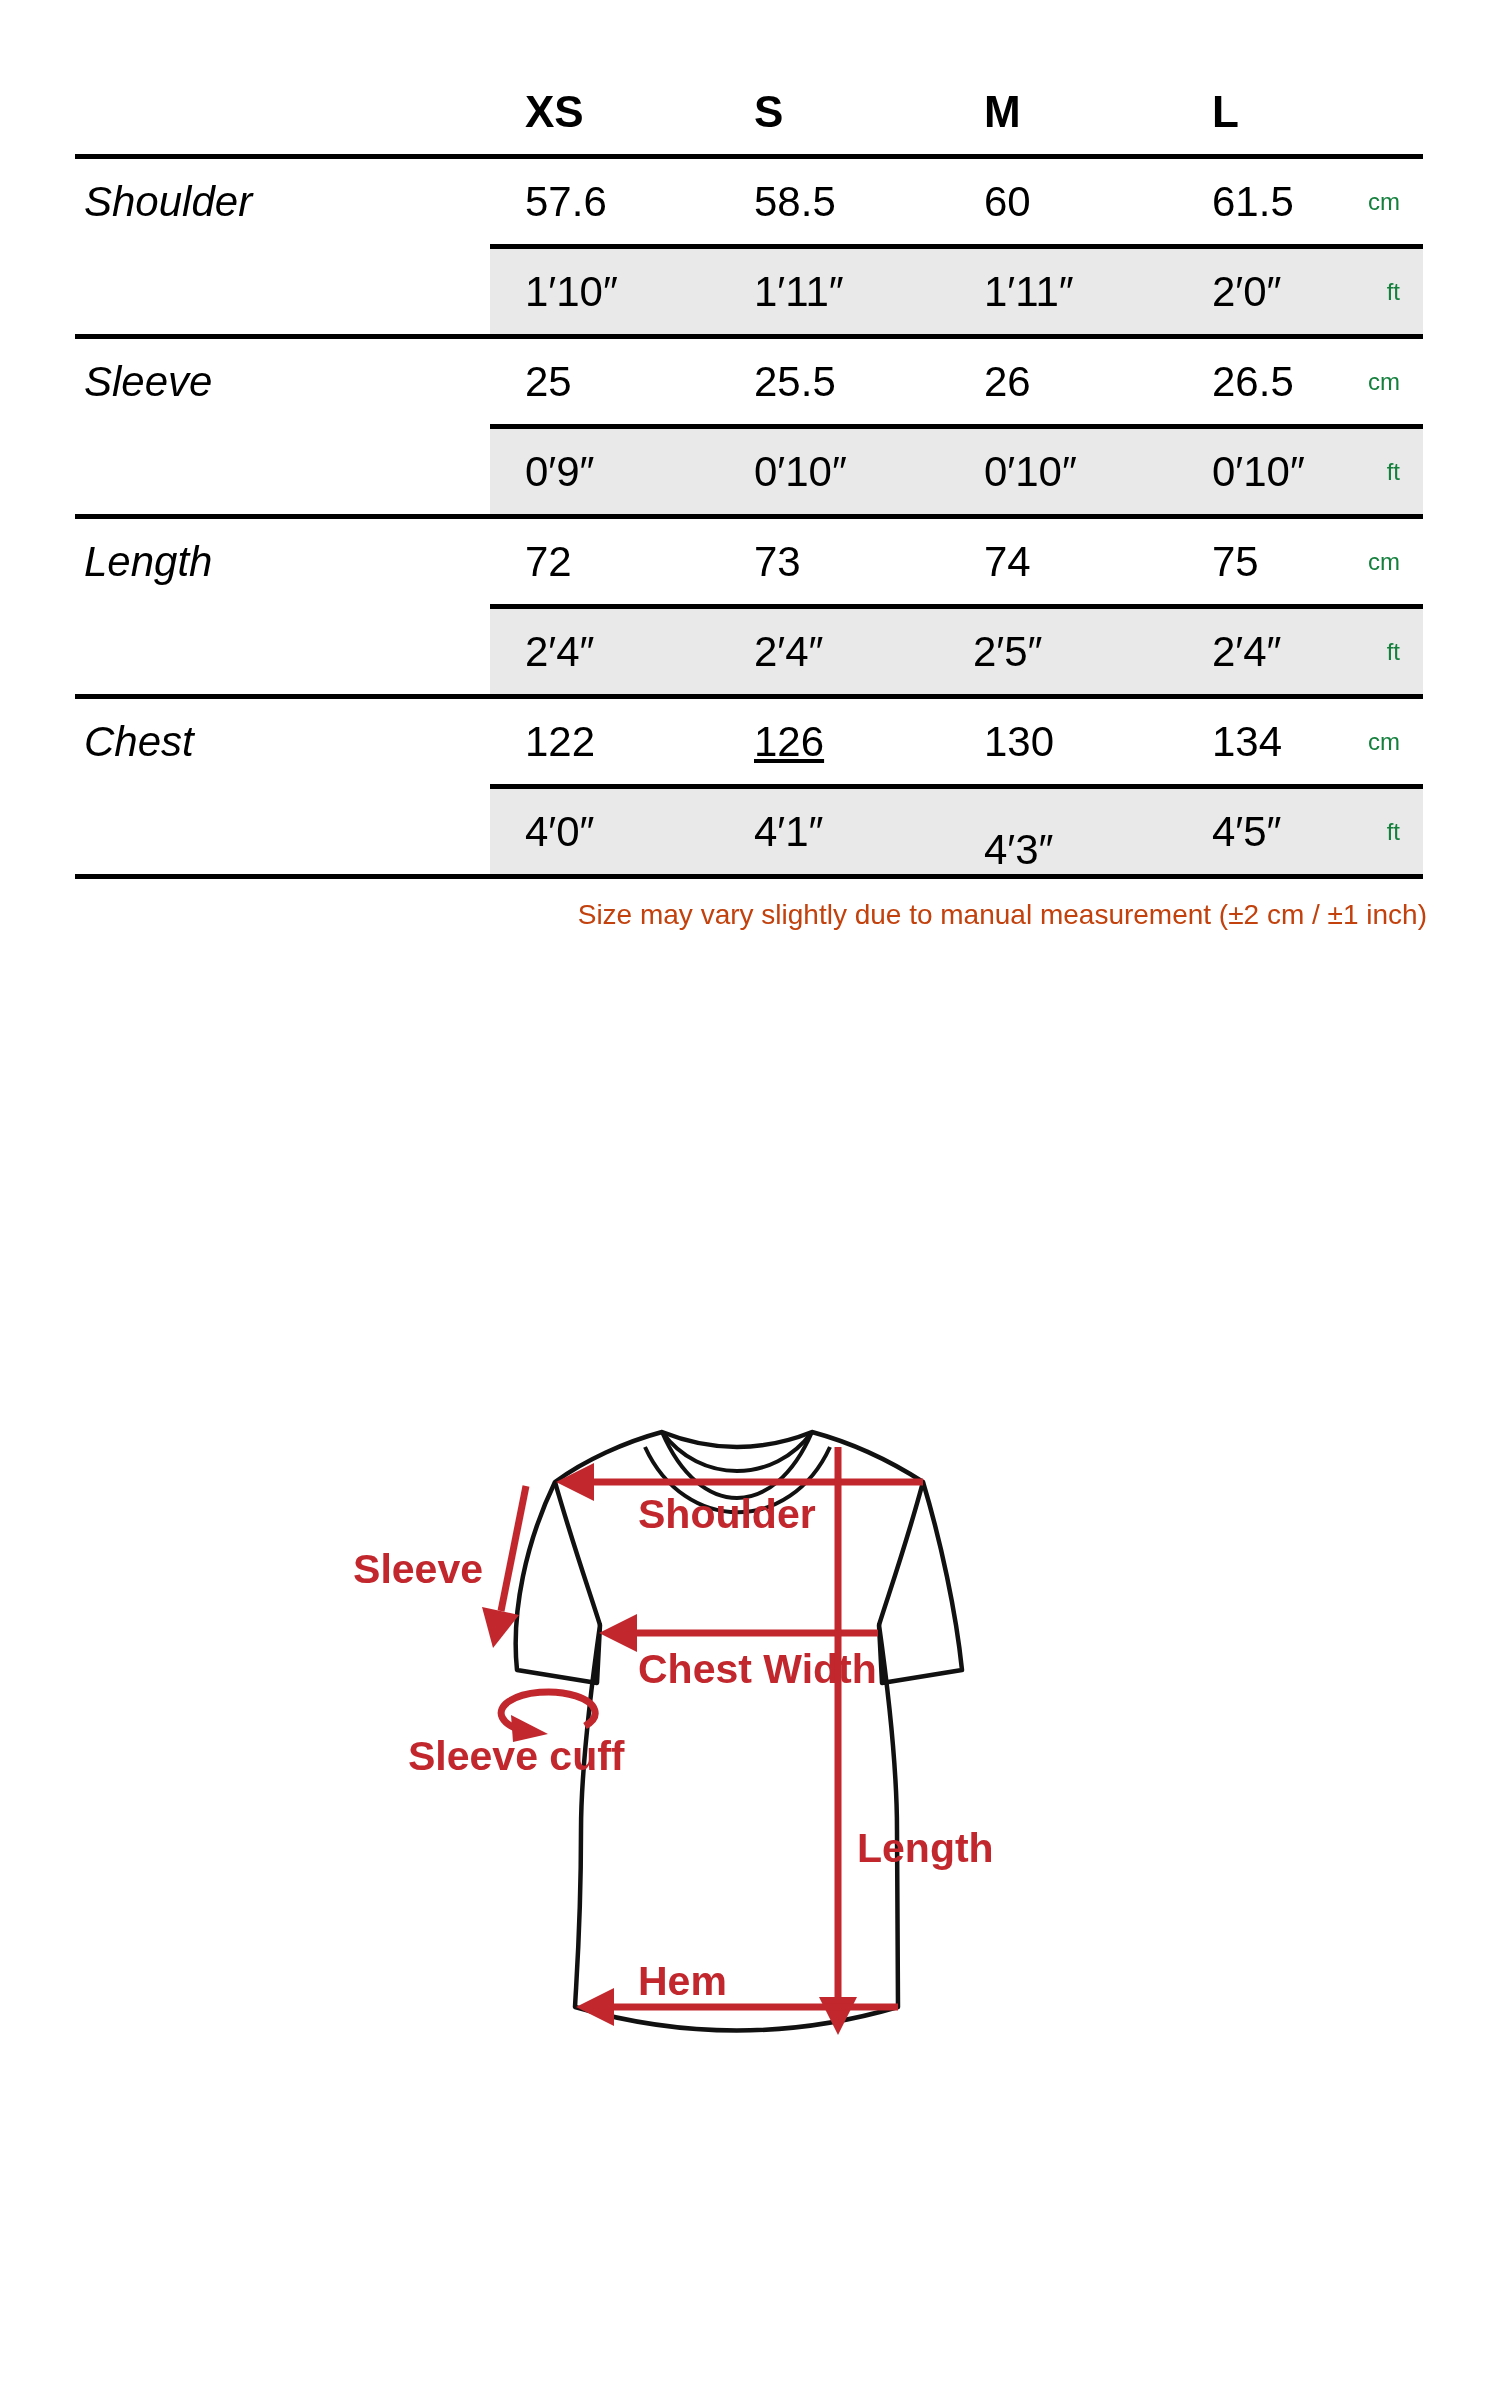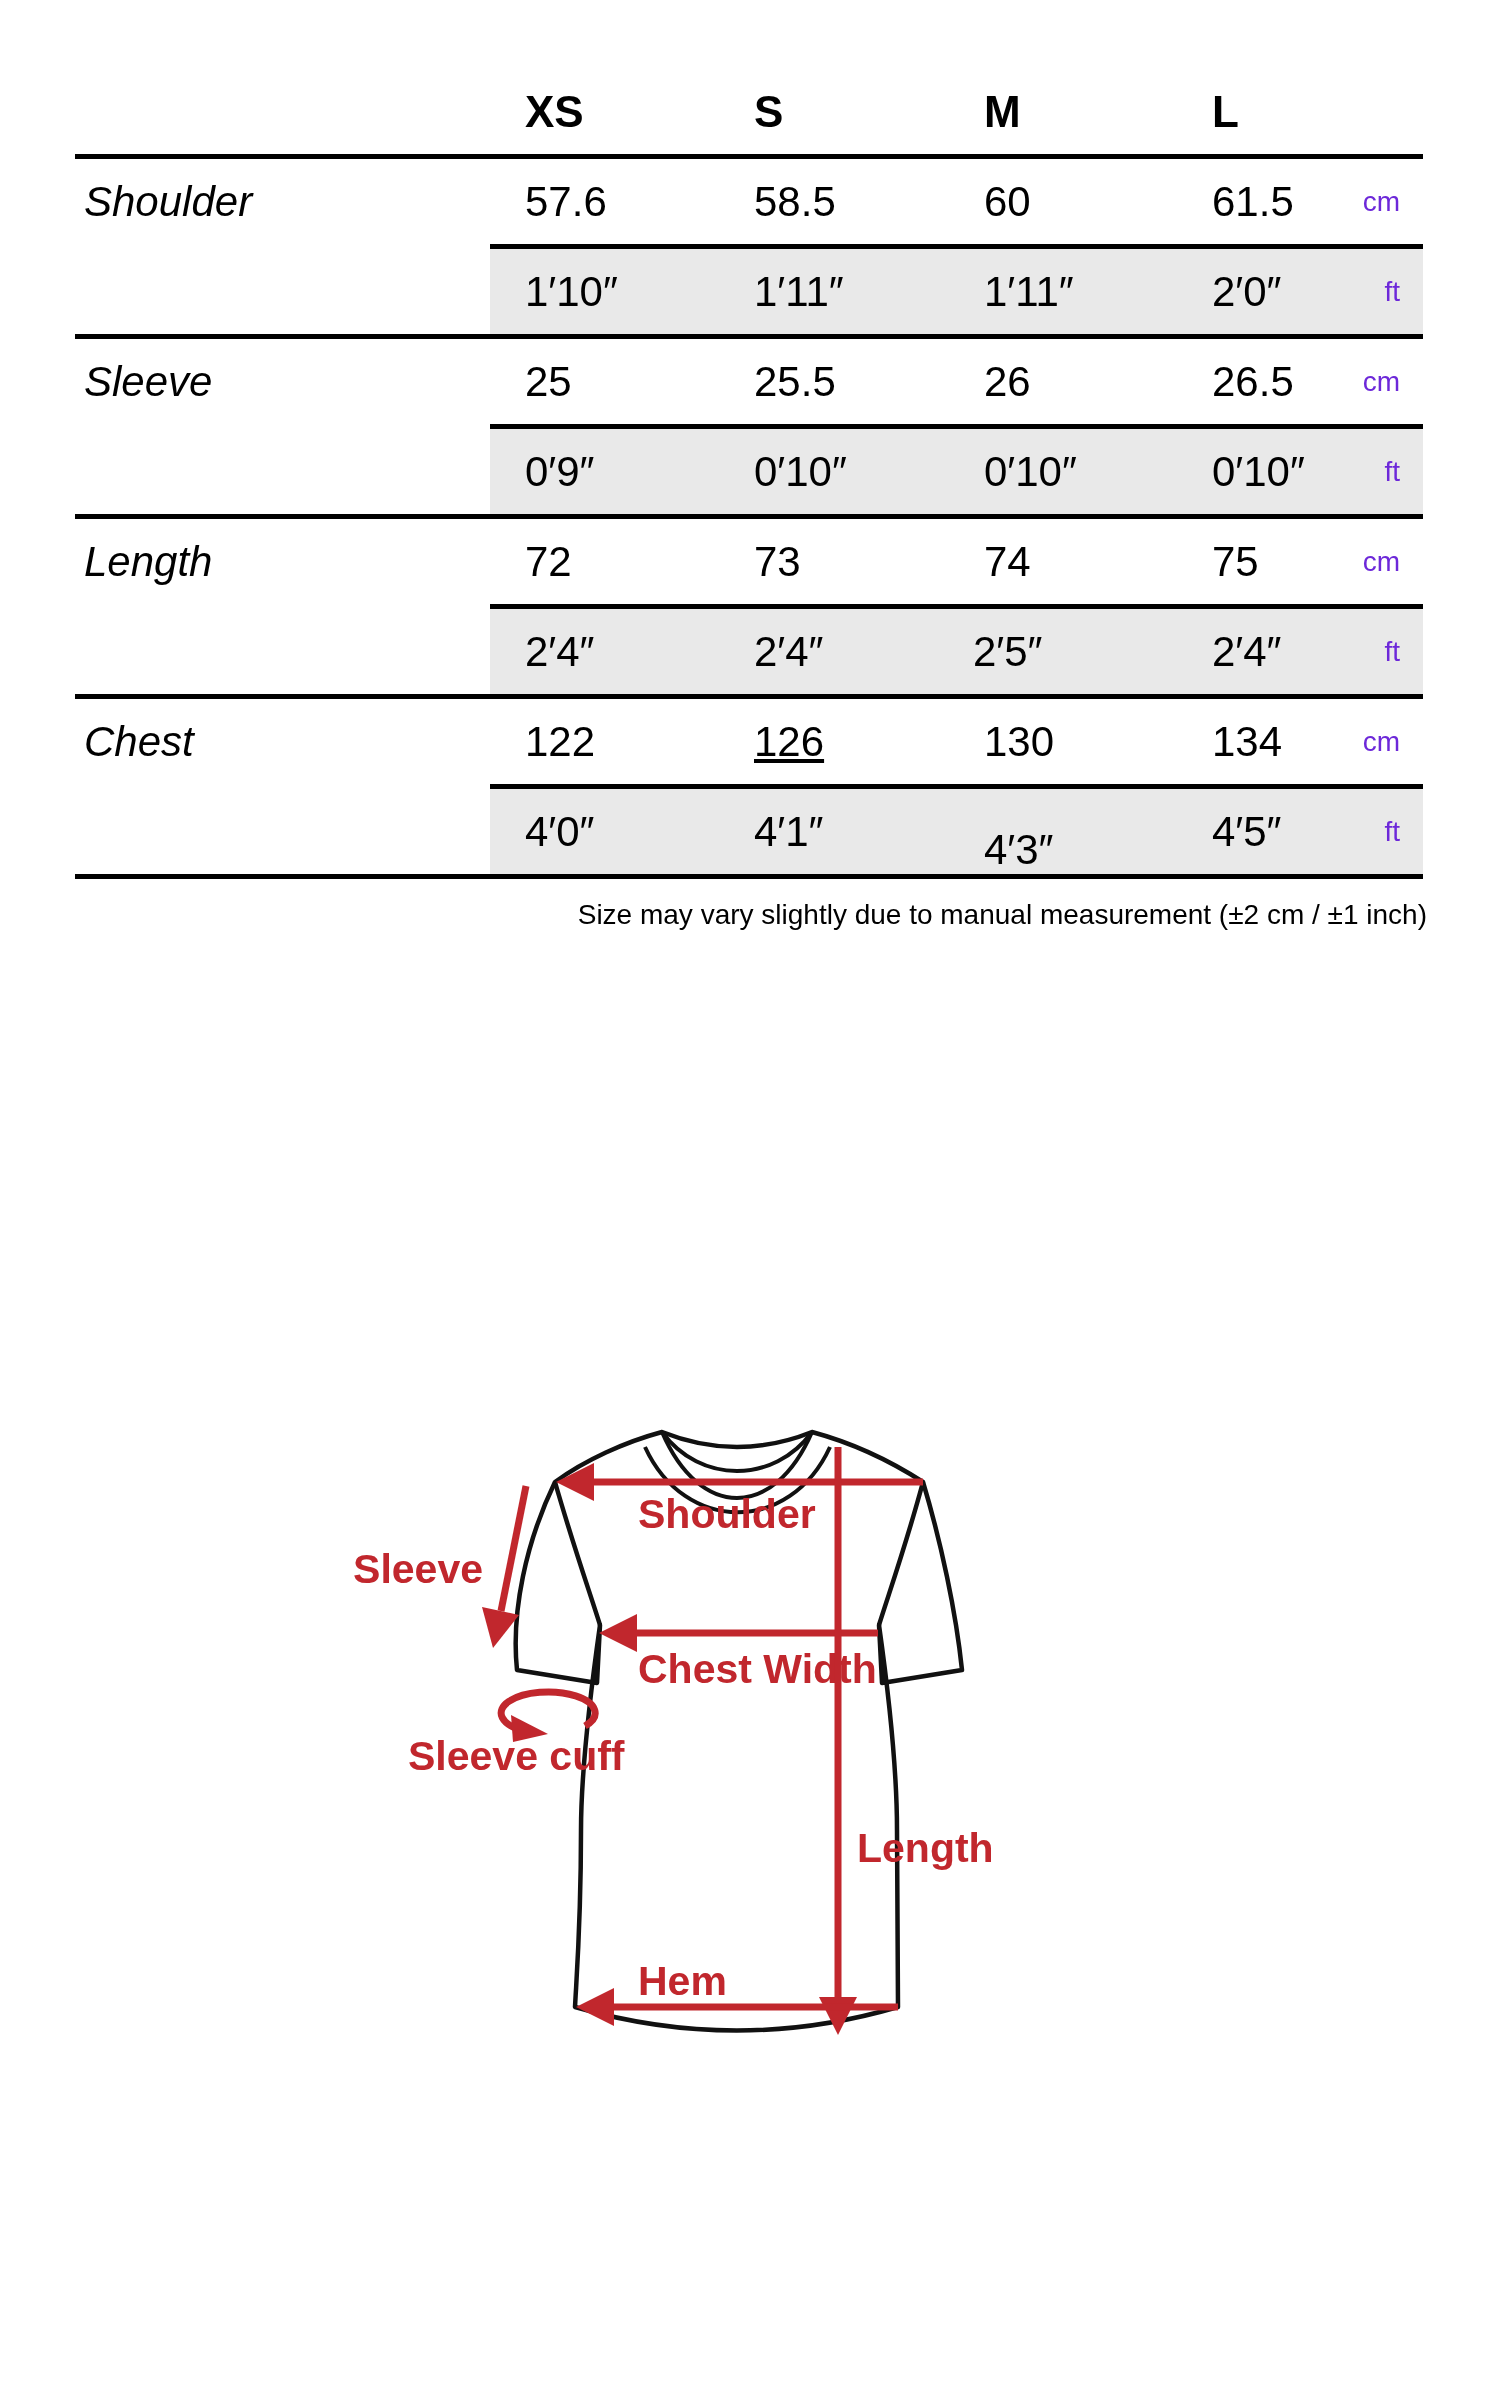--- a/index.html
+++ b/index.html
@@ -6,29 +6,29 @@
   body {
     width:1500px; height:2400px;
     background:#ffffff;
     font-family:"Liberation Sans", sans-serif;
     position:relative;
     overflow:hidden;
   }
   .cell { position:absolute; font-size:42px; color:#000; white-space:nowrap; }
   .hdr  { font-weight:bold; font-size:44px; }
   .rowlabel { font-style:italic; }
-  .unit { font-size:28px; color:#6d28d9; width:120px; text-align:right; }
+  .unit { font-size:24px; color:#15803d; width:120px; text-align:right; }
   .rule { position:absolute; left:75px; width:1348px; height:5px; background:#000; }
   .rule.partial { left:490px; width:933px; }
   .grayband { position:absolute; left:490px; width:933px; height:85px; background:#e9e9e9; }
   .rowtext { height:85px; line-height:85px; }
   .hdrrow  { height:84px; line-height:84px; }
   .footnote {
     position:absolute; left:500px; width:927px; top:886px; height:58px;
-    line-height:58px; text-align:right; font-size:28px; color:#000000;
+    line-height:58px; text-align:right; font-size:28px; color:#c2410c;
     white-space:nowrap;
   }
   svg text.redlbl {
     font-family:"Liberation Sans", sans-serif;
     font-weight:bold; font-size:41px; fill:#c1272d;
   }
 </style>
 </head>
 <body>
 

